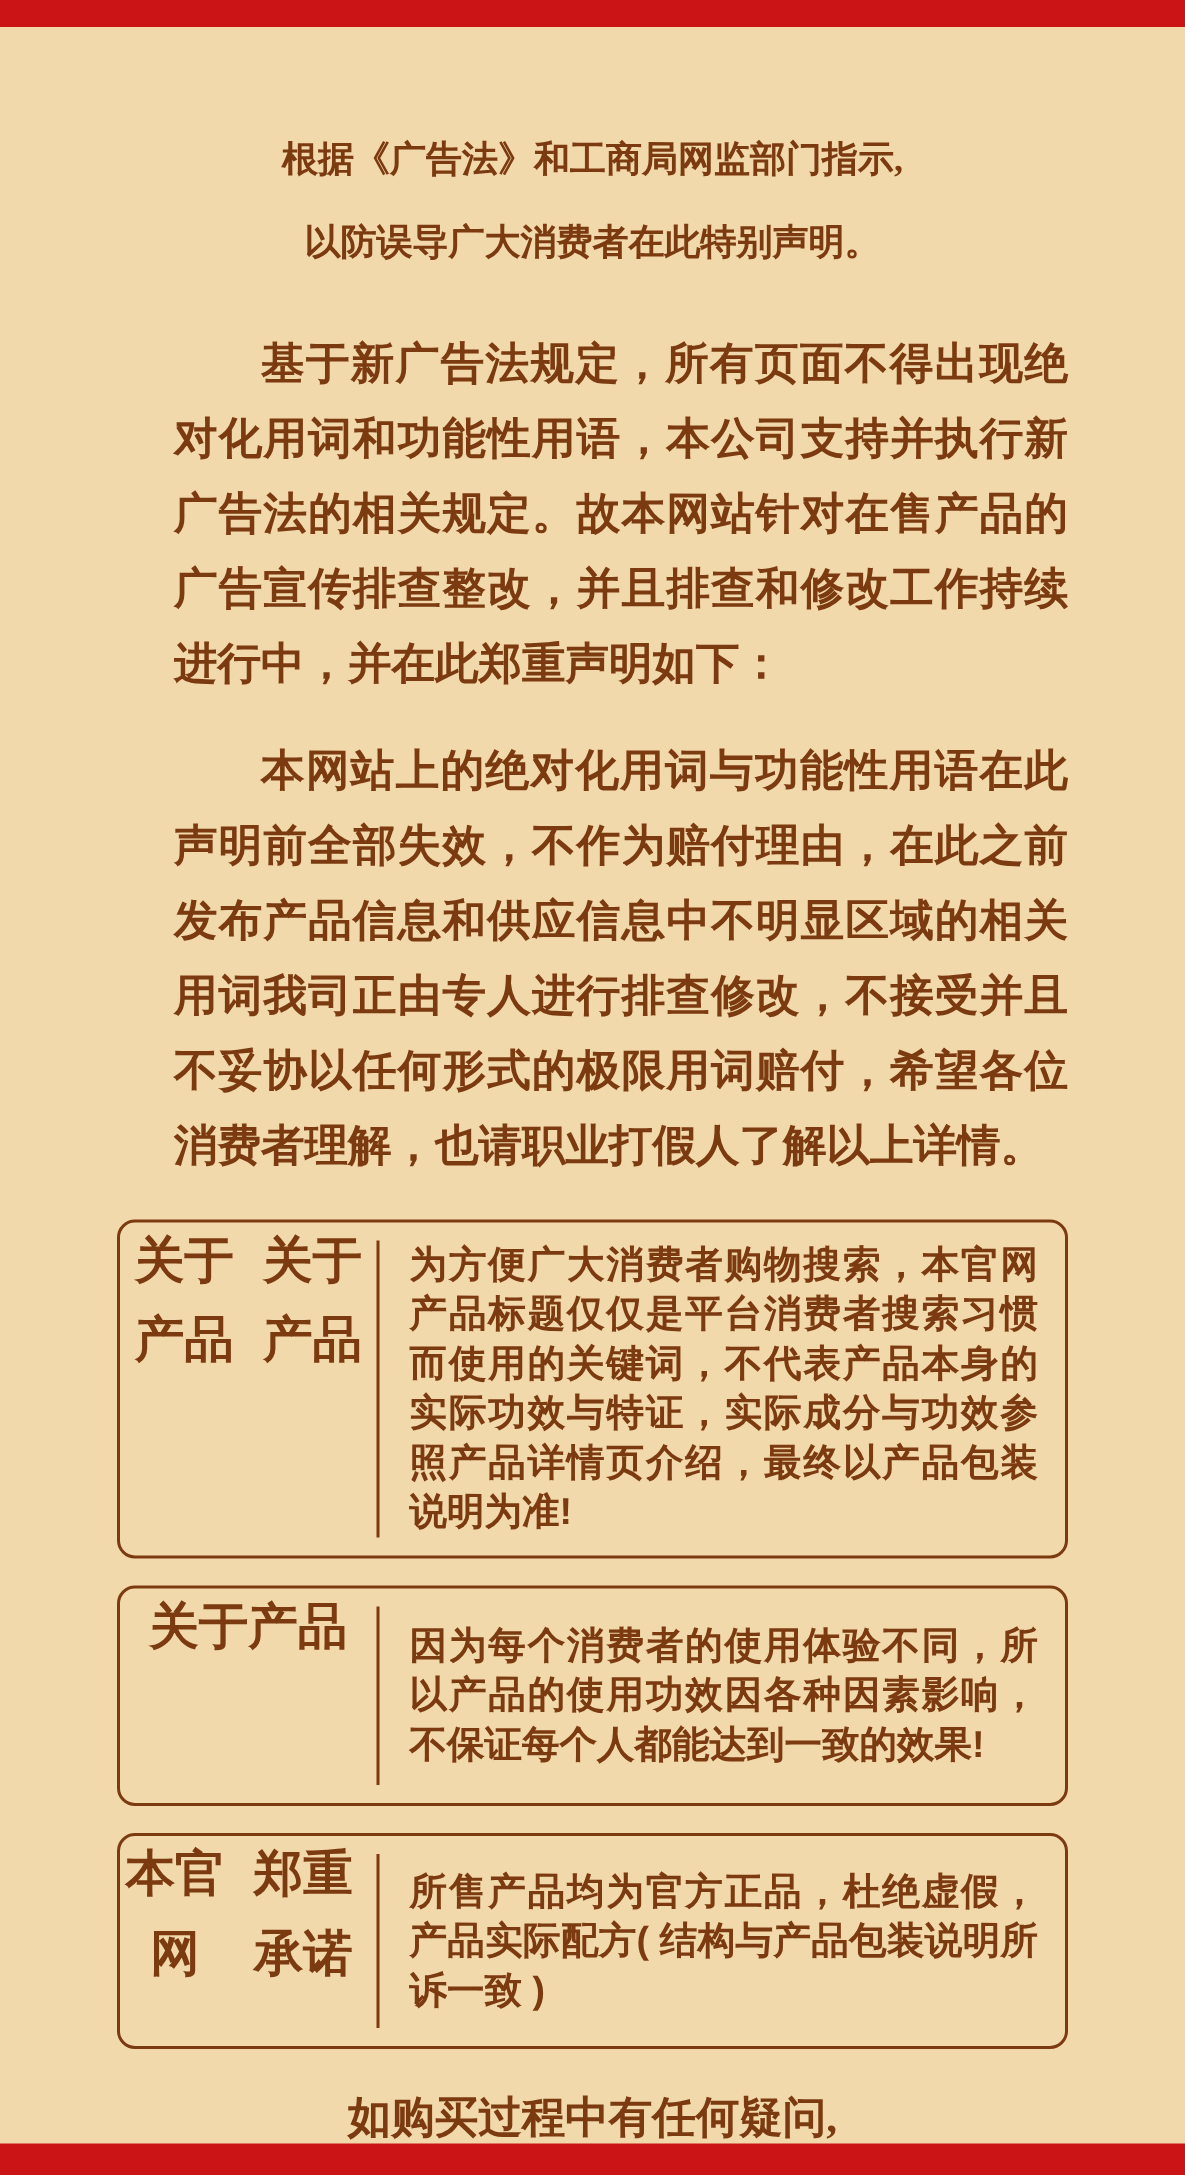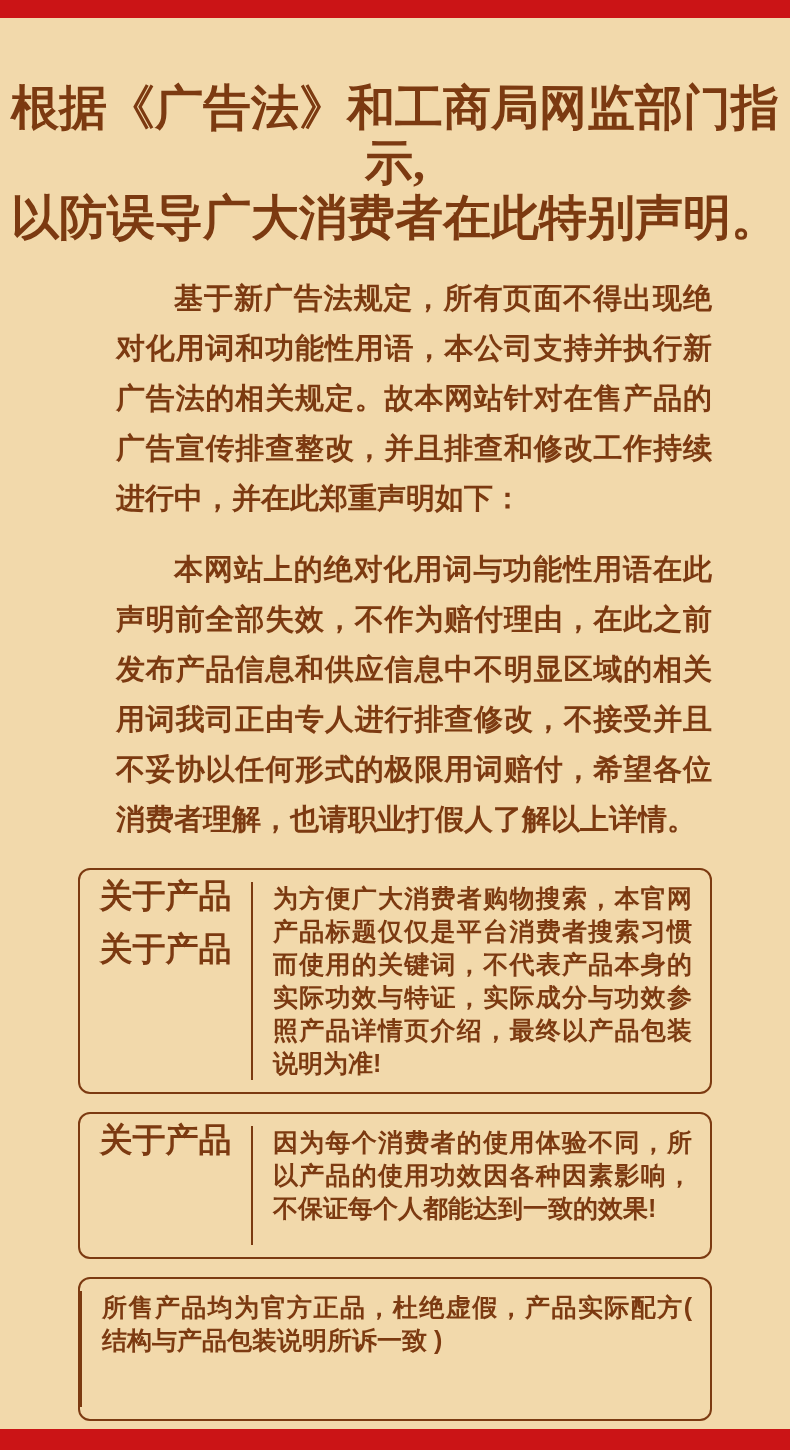--- a/index.html
+++ b/index.html
@@ -26,21 +26,21 @@
   .bottom-bar{
     position:absolute;
     left:0;bottom:0;
     width:100%;
     height:21px;
     background:var(--red);
   }
   .title{
     margin-top:62px;
     text-align:center;
-    font-size:48px;
+    font-size:24px;
     font-weight:bold;
     line-height:55px;
     letter-spacing:0px;
   }
   .content{
     width:634px;
     margin:0 auto;
   }
   .para{
     margin-top:28px;
@@ -61,35 +61,36 @@
     border:2px solid var(--ink);
     border-radius:12px;
     display:flex;
     align-items:stretch;
     margin-bottom:18px;
   }
   .box-label{
     width:171px;
     flex:0 0 171px;
     display:flex;
-    flex-direction:column;
+    flex-direction:row;
+    justify-content:center;
     text-align:center;
     font-size:33px;
     font-weight:bold;
     line-height:53px;
   }
   .box-divider{
     width:2px;
     background:var(--ink);
     margin:12px 0;
   }
   .box-desc{
     flex:1;
     display:flex;
-    align-items:flex-start;
+    align-items:center;
     padding:12px 18px 12px 20px;
     font-family:"Liberation Sans","DejaVu Sans",sans-serif;
     font-size:25px;
     font-weight:bold;
     line-height:33px;
     text-align:justify;
   }
   .box-1{min-height:192px;}
   .box-2{min-height:147px;}
   .box-3{min-height:144px;}
@@ -132,20 +133,24 @@
       <div class="box-label">
         <div>关于产品</div>
       </div>
       <div class="box-divider"></div>
       <div class="box-desc">
         <span>因为每个消费者的使用体验不同，所以产品的使用功效因各种因素影响，不保证每个人都能达到一致的效果!</span>
       </div>
     </div>
 
     <div class="notice-box box-3">
+      <div class="box-label">
+        <div>本官网</div>
+        <div>郑重承诺</div>
+      </div>
       <div class="box-divider"></div>
       <div class="box-desc">
         <span>所售产品均为官方正品，杜绝虚假，产品实际配方( 结构与产品包装说明所诉一致 )</span>
       </div>
     </div>
 
   </div>
 </div>
 
 <div class="footer">

